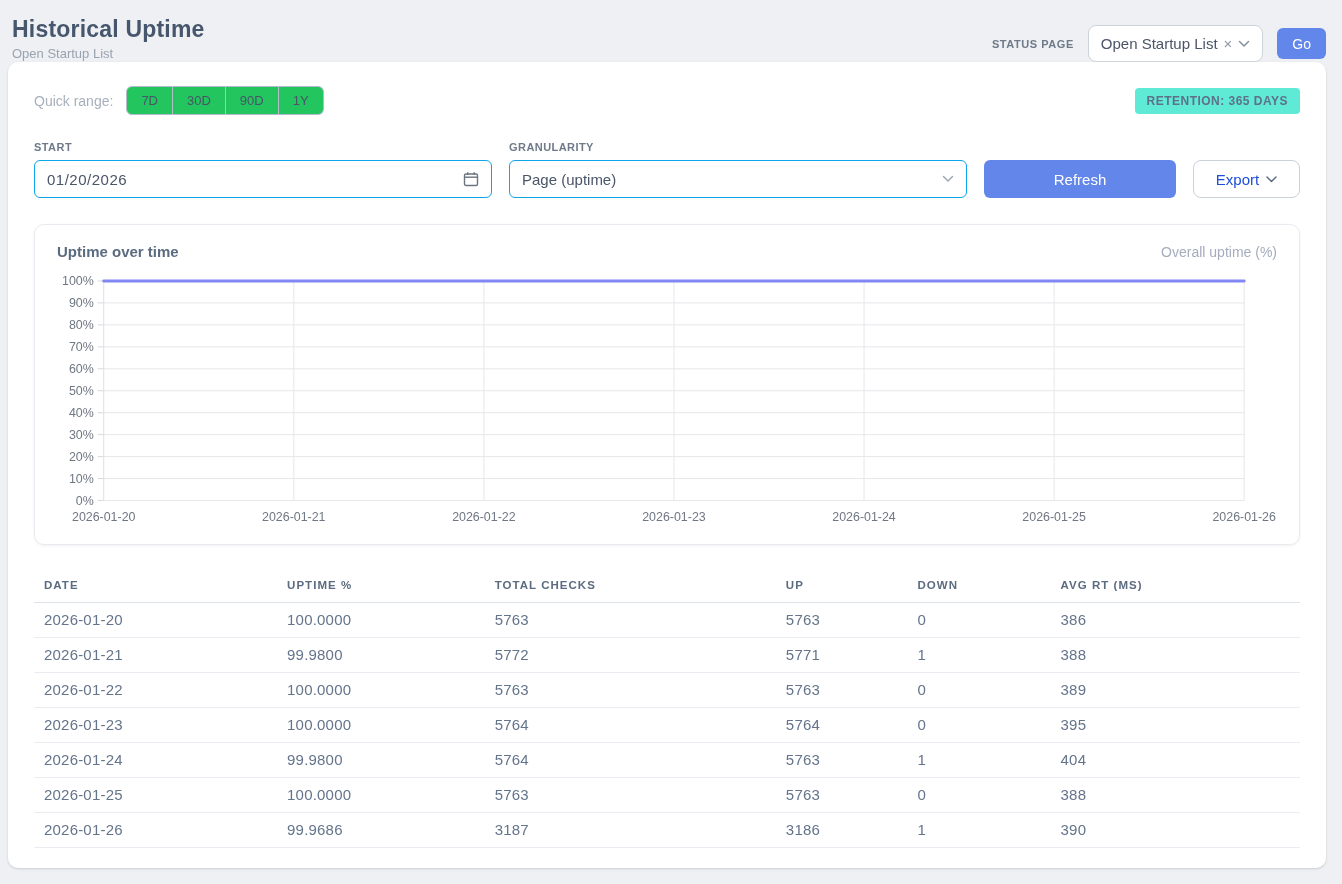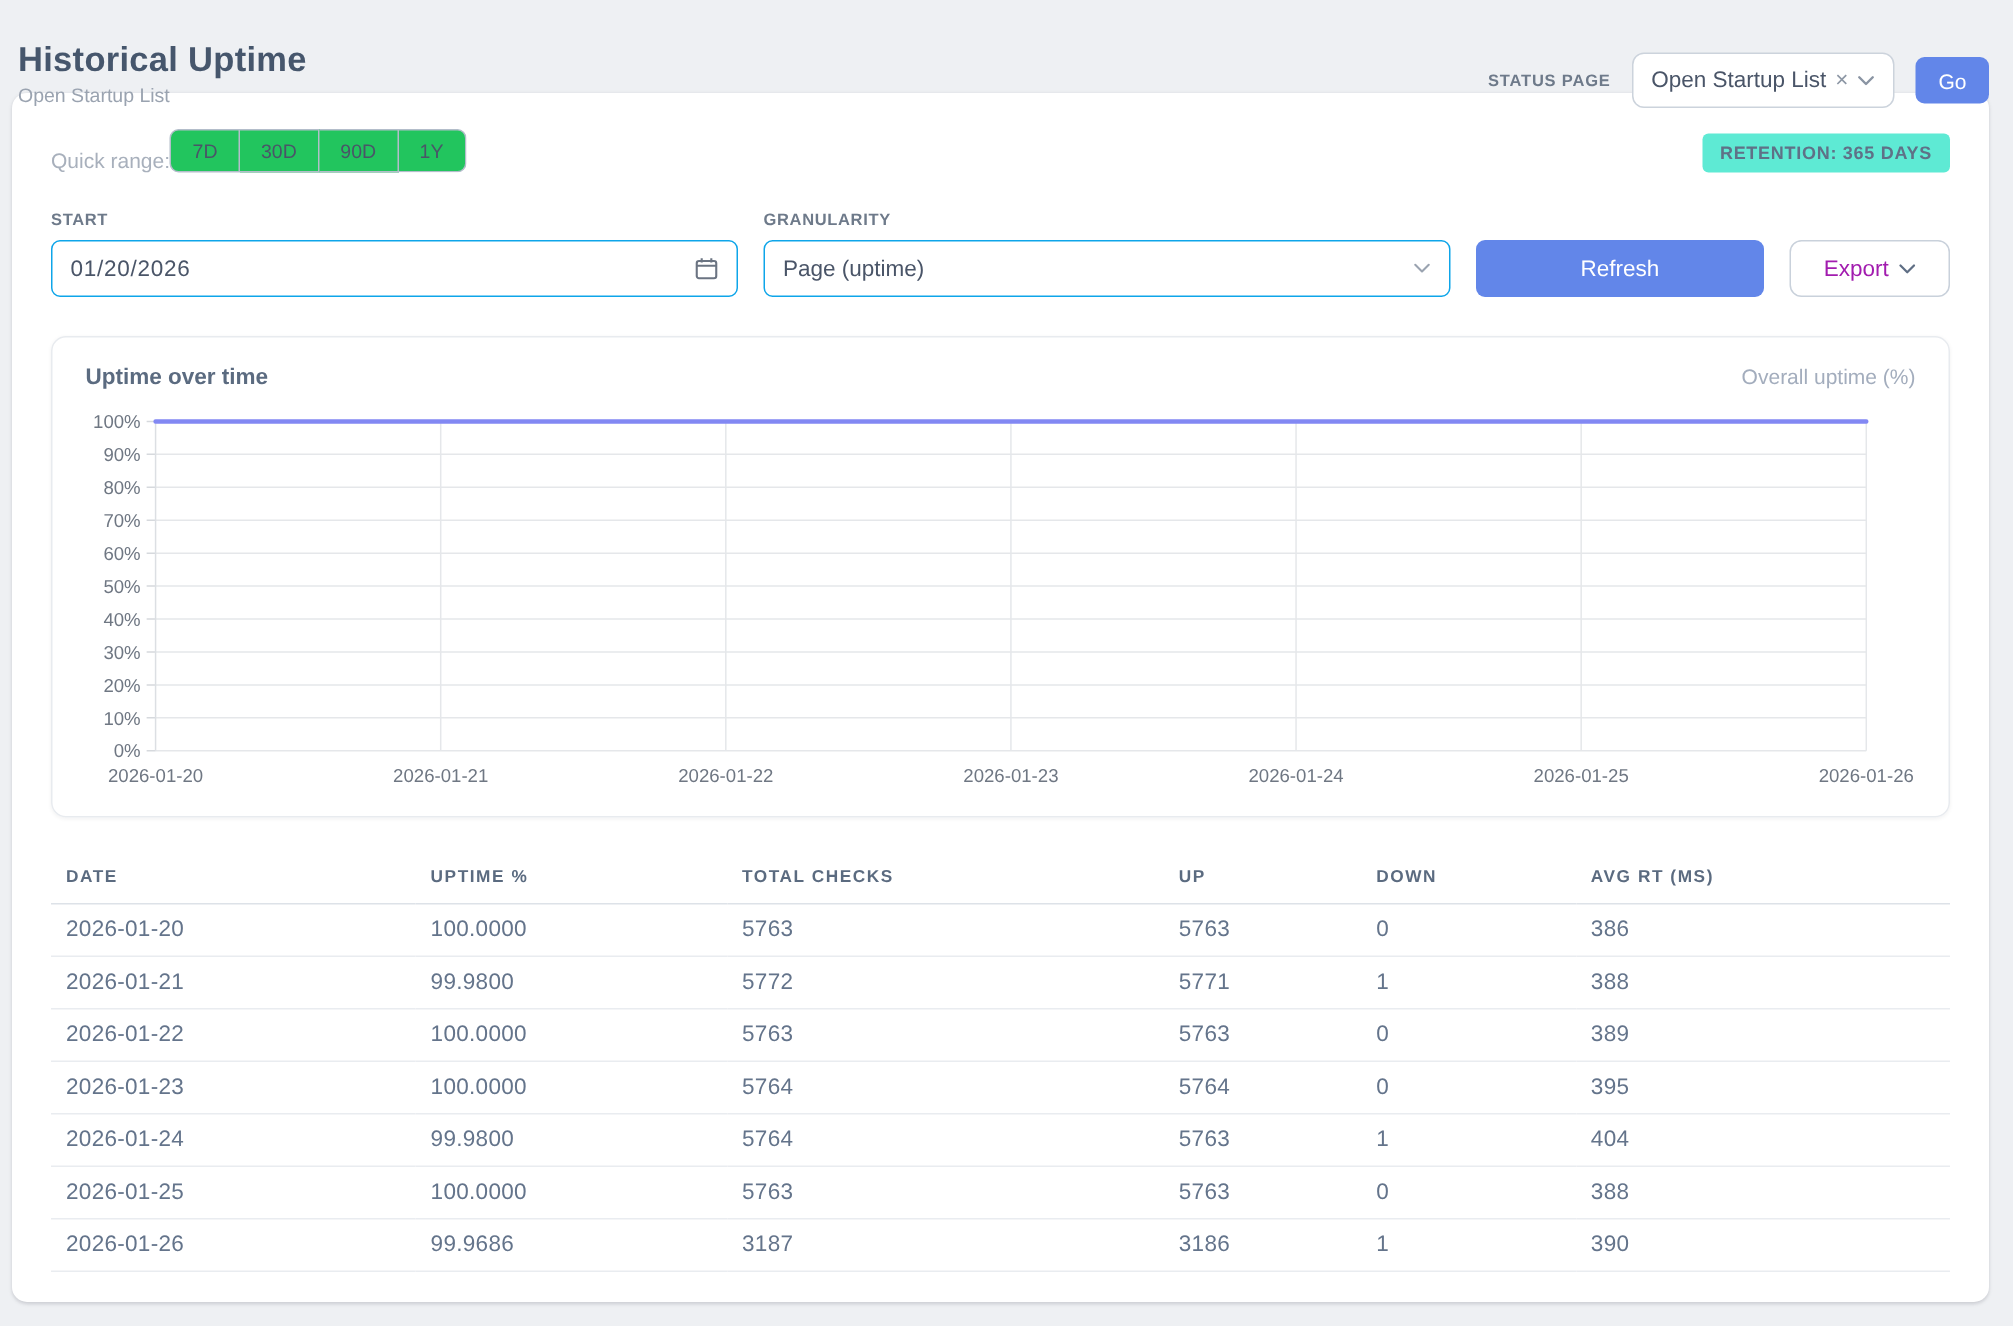--- a/index.html
+++ b/index.html
@@ -5,21 +5,21 @@
   * { box-sizing: border-box; }
   html,body { margin:0; padding:0; }
   body {
     width:1342px; height:884px; overflow:hidden;
     background:#eef0f3;
     font-family:"Liberation Sans", sans-serif;
     color:#4a5568;
   }
 
   
-  .topbar { display:flex; justify-content:space-between; align-items:flex-start; padding:26px 16px 0 12px; height:62px; }
+  .topbar { display:flex; justify-content:space-between; align-items:flex-start; padding:16px 16px 0 12px; height:62px; }
   .page-title { margin:0; font-size:23px; font-weight:700; color:#46566c; letter-spacing:.2px; }
   .page-subtitle { font-size:13px; color:#9aa3b0; margin-top:3px; }
   .topbar-right { display:flex; align-items:center; gap:14px; margin-top:9px; }
   .tiny-label { font-size:11px; font-weight:700; color:#6e7a8a; letter-spacing:.05em; }
   .select-box {
     display:flex; align-items:center; gap:6px;
     background:#fff; border:1px solid #ccd3dc; border-radius:8px;
     height:37px; padding:0 12px; font-size:15px; color:#4a5568; cursor:pointer;
   }
   .clear-x { color:#8d97a5; font-size:15px; line-height:1; cursor:pointer; }
@@ -30,21 +30,21 @@
   }
   .go-btn { height:31px; padding:0 15px; }
 
   
   .panel {
     margin:0 16px 12px 8px; background:#fff; border-radius:10px;
     box-shadow:0 1px 3px rgba(16,24,40,.10), 0 1px 2px rgba(16,24,40,.06);
     padding:24px 26px 20px;
   }
 
-  .quickrange-row { display:flex; align-items:flex-end; }
+  .quickrange-row { display:flex; align-items:center; gap:13px; }
   .muted-label { font-size:14px; color:#a8b0bc; }
   .segmented { display:flex; }
   .seg-btn {
     background:#22c55e; border:1px solid #b3bdca; border-left-width:0;
     font-size:13px; color:#4a5568; padding:6px 14px; cursor:pointer; font-family:inherit;
   }
   .seg-btn:first-child { border-left-width:1px; border-radius:6px 0 0 6px; }
   .seg-btn:last-child { border-radius:0 6px 6px 0; }
   .retention-badge {
     margin-left:auto; background:#5eead4; color:#5f7187;
@@ -57,21 +57,21 @@
   .field-label { font-size:11px; font-weight:700; color:#6e7a8a; letter-spacing:.04em; margin-bottom:7px; }
   .input {
     display:flex; align-items:center; justify-content:space-between;
     height:38px; border:1px solid #0ea5e9; border-radius:6px;
     padding:0 12px; font-size:15px; color:#4a5568; background:#fff; cursor:pointer;
   }
   .date-text { letter-spacing:.5px; }
   .refresh-btn { width:192px; height:38px; font-size:15px; }
   .export-btn {
     width:107px; height:38px; background:#fff; border:1px solid #c9d1db; border-radius:8px;
-    font-size:15px; color:#a21caf; font-family:inherit; cursor:pointer;
+    font-size:15px; color:#1d4ed8; font-family:inherit; cursor:pointer;
     display:flex; align-items:center; justify-content:center; gap:7px;
   }
 
   
   .chart-card {
     margin-top:26px; border:1px solid #e8ebef; border-radius:10px;
     box-shadow:0 1px 3px rgba(16,24,40,.06);
     padding:18px 22px 10px;
   }
   .chart-head { display:flex; justify-content:space-between; align-items:baseline; }

